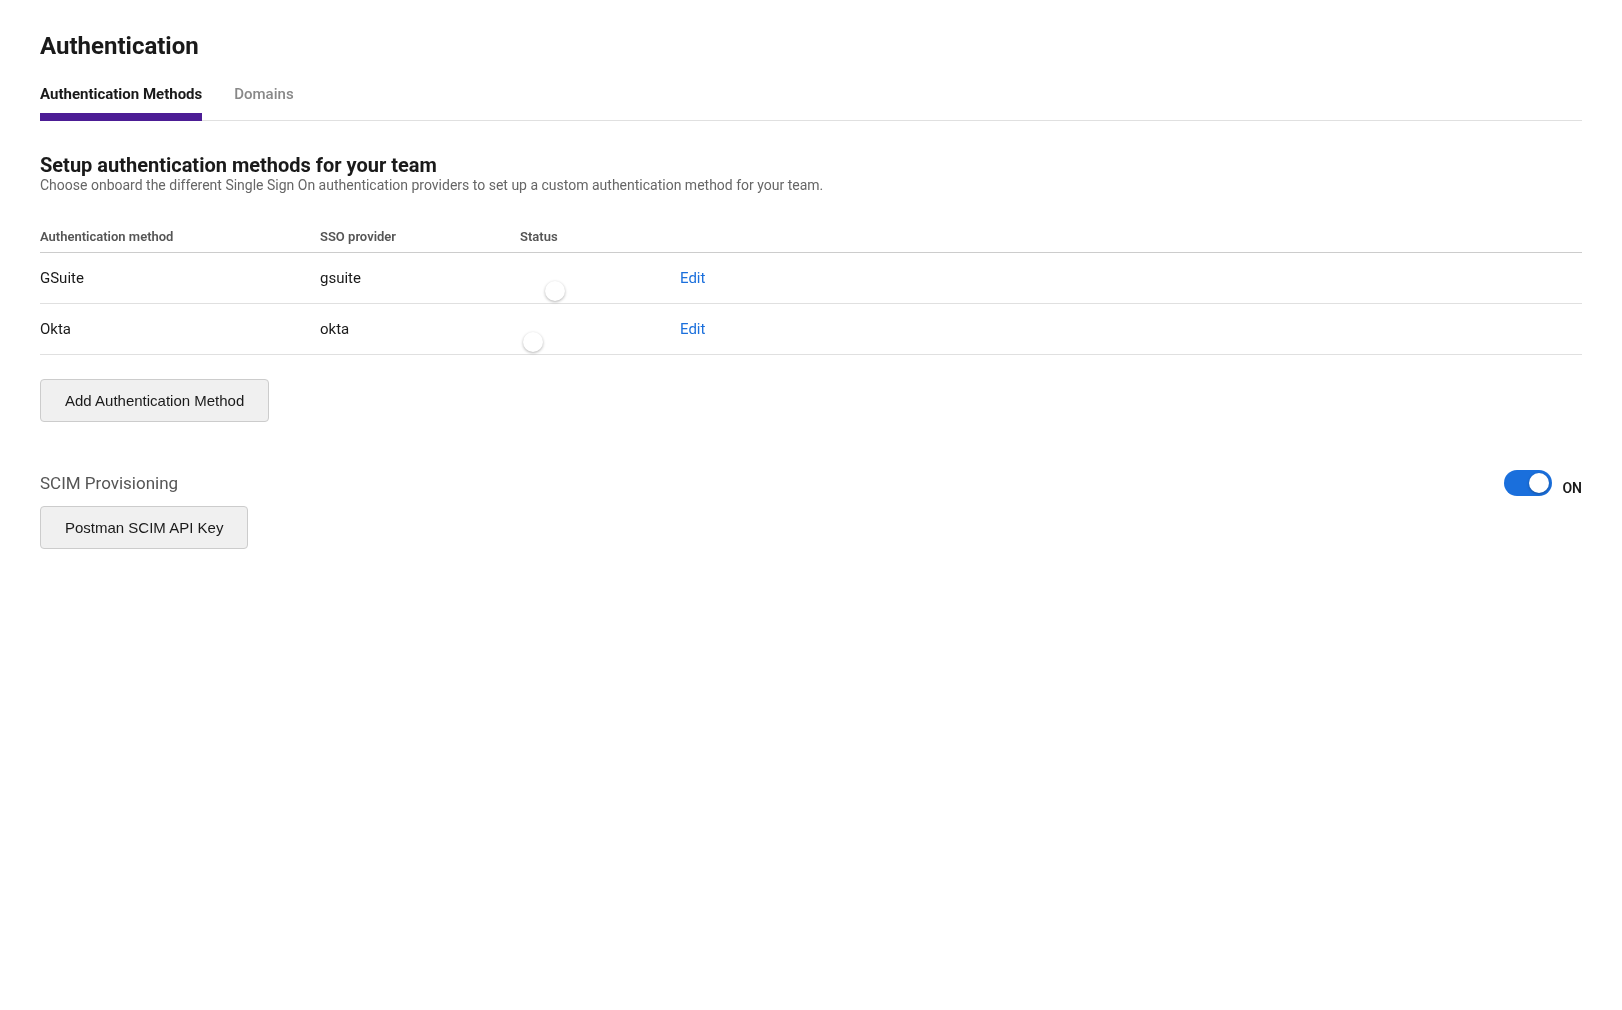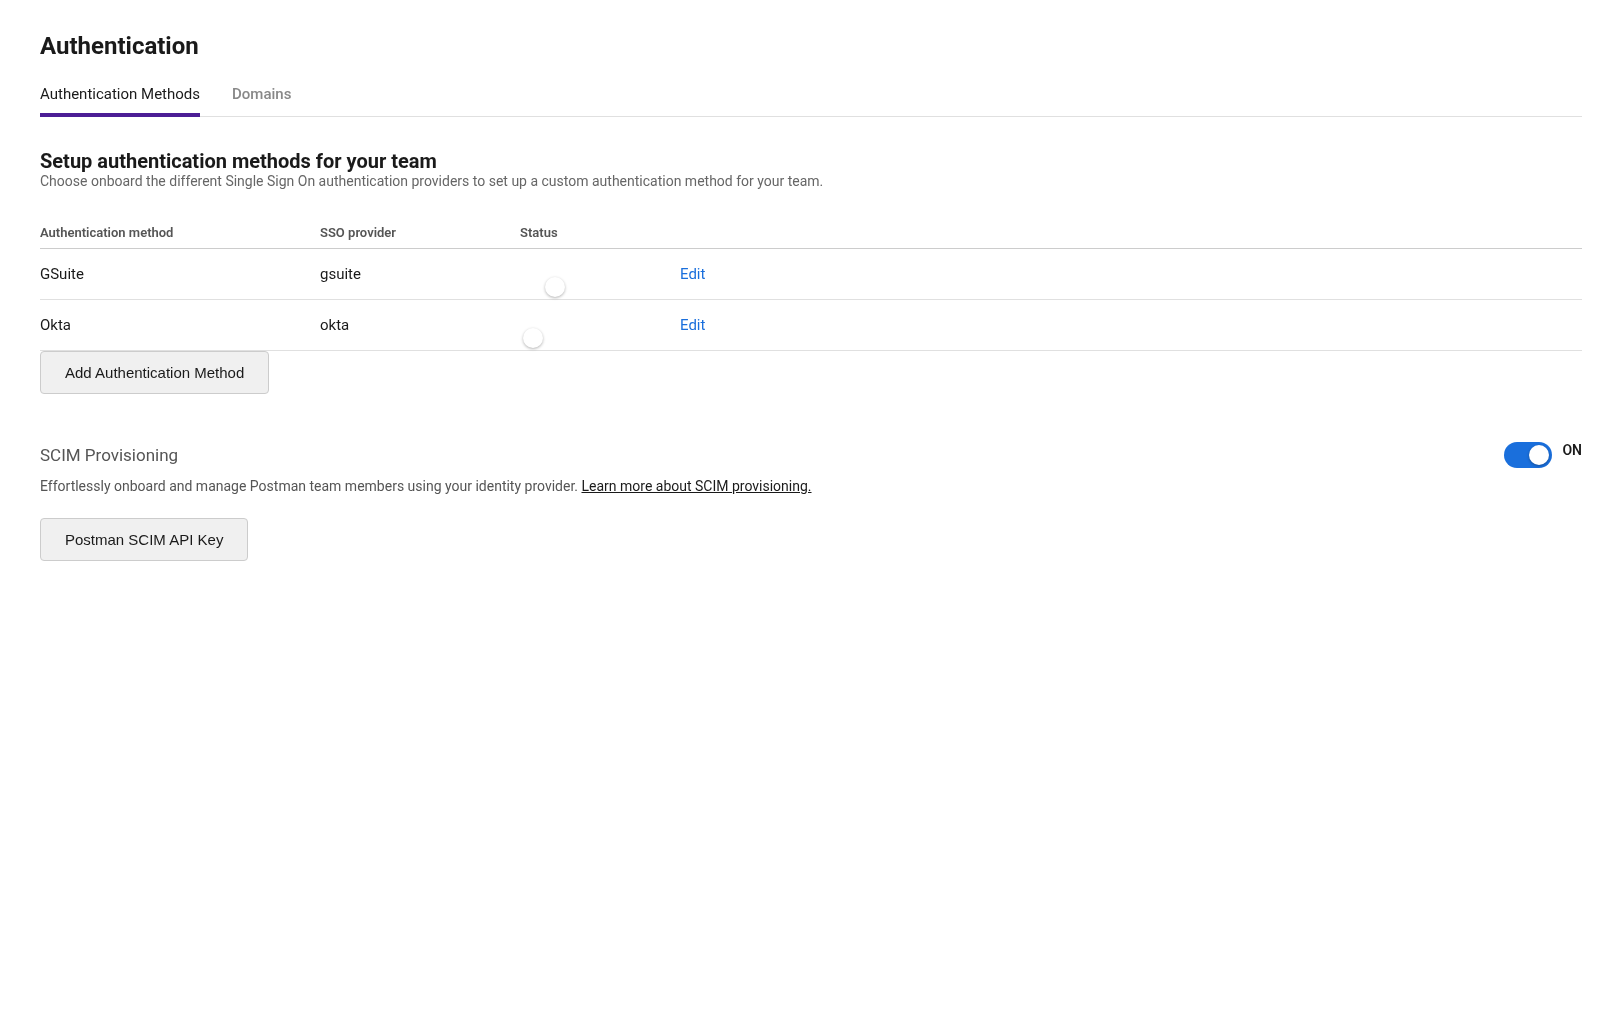--- a/index.html
+++ b/index.html
@@ -37,22 +37,22 @@
       padding-bottom: 10px;
       cursor: pointer;
       border-bottom: 2px solid transparent;
       color: #888;
       position: relative;
       top: 1px;
     }
 
     .tab.active {
       color: #1a1a1a;
-      border-bottom: 4px solid #4c1d95;
-      font-weight: 400;
+      border-bottom: 8px solid #4c1d95;
+      font-weight: 700;
       text-align: right;
     }
 
     .section-title {
       font-size: 20px;
       font-weight: 700;
       color: #1a1a1a;
       margin-bottom: 0;
     }
 
@@ -139,20 +139,21 @@
     .toggle.off .toggle-slider {
       background: #aaa;
     }
 
     .toggle.off .toggle-slider::before {
       left: 3px;
     }
 
     .add-button {
       display: inline-block;
+      margin-top: 24px;
       padding: 12px 24px;
       font-size: 15px;
       font-weight: 500;
       color: #1a1a1a;
       background: #f0f0f0;
       border: 1px solid #ccc;
       border-radius: 4px;
       cursor: pointer;
       margin-bottom: 40px;
     }
@@ -169,21 +170,21 @@
     }
 
     .scim-title {
       font-size: 17px;
       font-weight: 400;
       color: #555;
     }
 
     .scim-toggle-area {
       display: flex;
-      align-items: flex-start;
+      align-items: flex-end;
       gap: 10px;
     }
 
     .scim-on-label {
       font-size: 14px;
       font-weight: 600;
       color: #1a1a1a;
     }
 
     .scim-description {
@@ -266,21 +267,17 @@
   <div class="scim-header">
     <div class="scim-title">SCIM Provisioning</div>
     <div class="scim-toggle-area">
       <label class="toggle on">
         <input type="checkbox" checked="" style="">
         <span class="toggle-slider"></span>
       </label>
       <span class="scim-on-label">ON</span>
     </div>
   </div>
-  <div class="scim-description">
-    <span>Effortlessly onboard and manage Postman team members using your identity provider.</span>
-    <a>Learn more about SCIM provisioning.</a>
-  </div>
   <button class="generate-button">Postman SCIM API Key</button>
 </div>
 
 
 
 
 </body></html>

